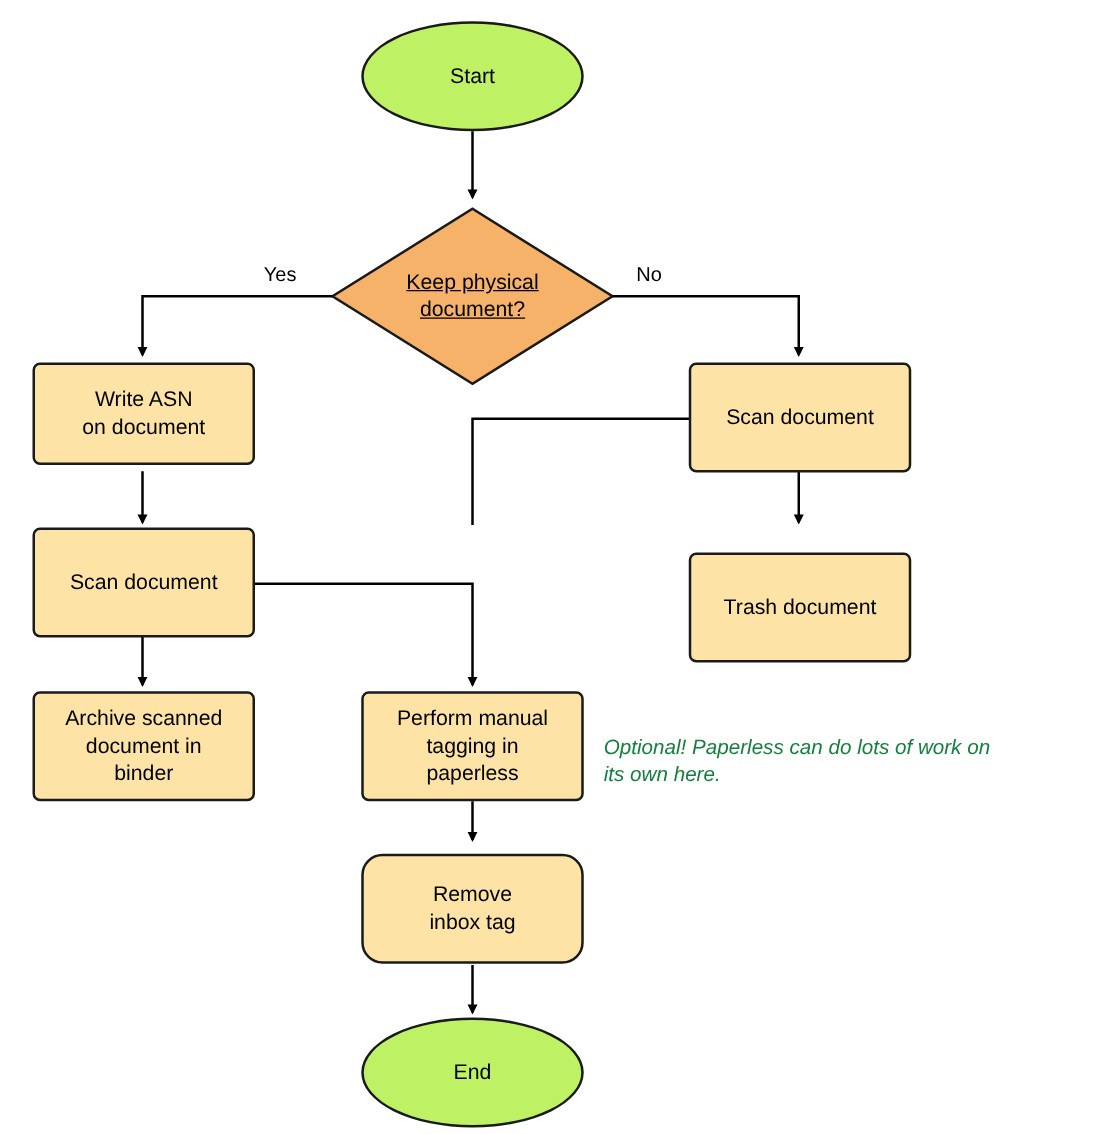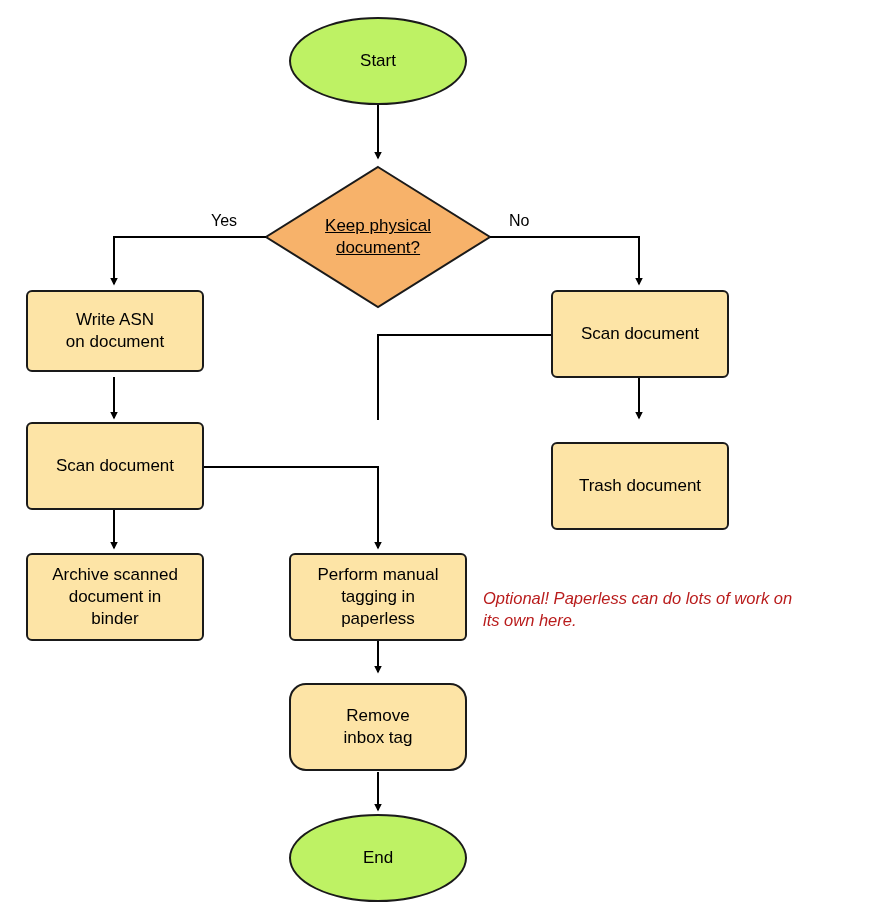--- a/index.html
+++ b/index.html
@@ -50,21 +50,21 @@
     position: absolute;
     font-size: 16px;
     color: #000000;
     white-space: nowrap;
   }
   .note {
     position: absolute;
     font-style: italic;
     font-size: 16.5px;
     line-height: 1.32;
-    color: #b91c1c;
+    color: #15803d;
     white-space: pre-line;
   }
 </style>
 </head>
 <body>
 
 <svg id="flow-canvas" viewBox="0 0 888 907" xmlns="http://www.w3.org/2000/svg">
   <defs>
     <marker id="arrow" markerWidth="10" markerHeight="10" refX="6.5" refY="4" orient="auto" markerUnits="userSpaceOnUse">
       <path d="M0,0 L8,4 L0,8 z" fill="#000000"></path>

